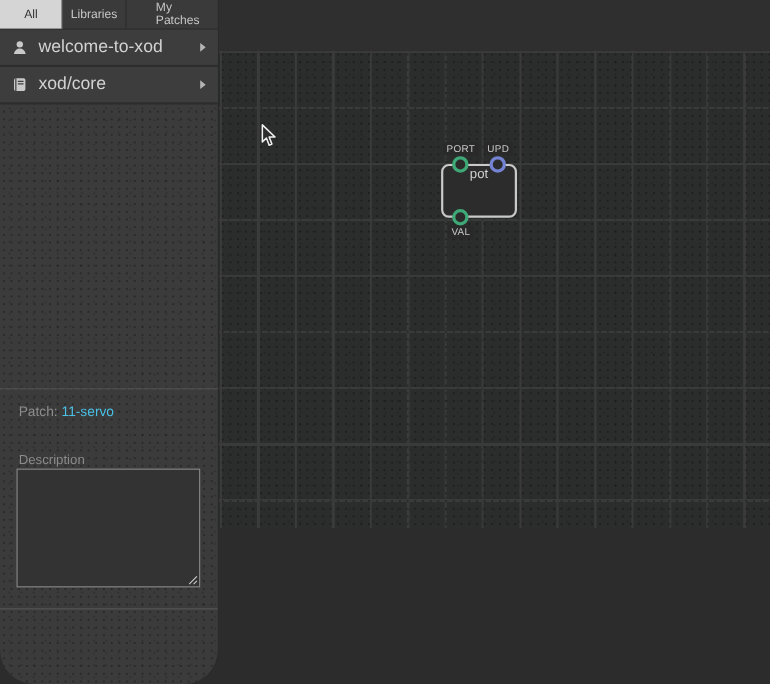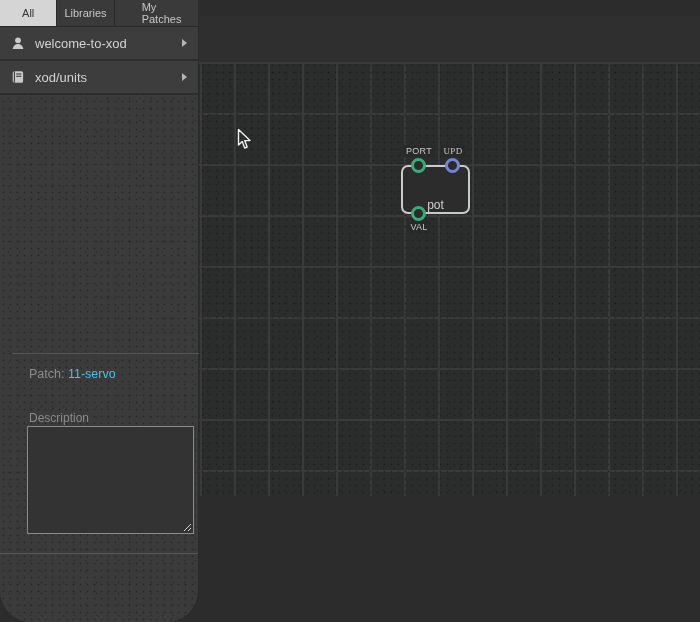--- a/index.html
+++ b/index.html
@@ -27,69 +27,69 @@
     font-size:11px; color:#c6c6c6; border-right:1px solid #2b2b2b; cursor:default;
   }
   .tab:last-child { border-right:none;margin-left:27px; }
   .tab.active { background:#d5d5d5; color:#333; }
 
   .browser-list { }
   .browser-item {
     height:34px; display:flex; align-items:center; gap:10px;
     padding:0 11px; border-bottom:2px solid #2d2d2d; background:#3d3d3d;
   }
-  .browser-item .item-label { font-size:13px; color:#d2d2d2; }
+  .browser-item .item-label { font-size:16px; color:#d2d2d2; }
   .item-icon { width:14px; height:14px; flex:0 0 auto; display:flex; }
   .item-arrow {
     margin-left:auto; width:0; height:0;
     border-left:5px solid #b5b5b5; border-top:4px solid transparent; border-bottom:4px solid transparent;
   }
 
   .patch-panel {
-    position:absolute; top:353px; left:12px; width:100%; height:200px;
+    position:absolute; top:353px; left:0; width:100%; height:200px;
     border-top:1px solid #555;
   }
   .patch-title { padding:13px 0 0 17px; font-size:12.5px; color:#8d8d8d; }
   .patch-name { color:#49c1e7; }
   .desc-label { position:absolute; left:17px; top:57px; font-size:12px; color:#8b8b8b; }
   .desc-wrap { position:absolute; left:15px; top:72px; width:167px; height:108px; }
   .desc-box {
     width:100%; height:100%; background:#333333; border:1px solid #8a8a8a;
     resize:none; outline:none; color:#ccc; font-family:"Liberation Sans", sans-serif;
     font-size:12px; padding:4px;
   }
   .resize-grip { position:absolute; right:2px; bottom:2px; pointer-events:none; }
 
   .sidebar-footer {
     position:absolute; top:553px; left:0; width:100%; height:69px;
     border-top:1px solid #575757;
   }
 
   
   .canvas {
-    position:absolute; left:199px; top:16px; width:501px; height:480px;
+    position:absolute; left:199px; top:0; width:501px; height:480px;
     background-color:#2f2f2f;
   }
   .grid {
     position:absolute; left:0; top:46px; right:0; bottom:0;
     background-color:#2b2c2c;
     background-image:
       radial-gradient(circle, rgba(0,0,0,0.30) 0.6px, transparent 1.2px),
       radial-gradient(circle, rgba(0,0,0,0.20) 0.6px, transparent 1.2px),
       repeating-linear-gradient(90deg,  #3a3a3a 0px, #3a3a3a 2px, transparent 2px, transparent 34px),
       repeating-linear-gradient(180deg, #3a3a3a 0px, #3a3a3a 2px, transparent 2px, transparent 51px);
     background-size: 7px 7px, 11px 11px, auto auto, auto auto;
     background-position: 0 0, 3px 5px, 1px 0, 0 0;
   }
 
   
   .node {
     position:absolute; left:202px; top:149px; width:69px; height:49px;
     background:#2c2c2c; border:2px solid #c9c9c9; border-radius:7px;
-    display:flex; align-items:flex-end; justify-content:center;
+    display:flex; align-items:flex-start; justify-content:center;
   }
   .node-label { font-size:12px; color:#d0d0d0; }
 
   .pin {
     position:absolute; width:15px; height:15px; border-radius:50%;
     border:3px solid #3fa877; background:#2b2b2b;
   }
   .pin.pulse { border-color:#7484d2; }
   .pin-label {
     position:absolute; transform:translateX(-50%);
@@ -128,21 +128,21 @@
 
     <div class="browser-item">
       <span class="item-icon">
         <svg width="14" height="14" viewBox="0 0 14 14">
           <path d="M3.5 1.2 h7 a1.6 1.6 0 0 1 1.6 1.6 v8.4 a1.6 1.6 0 0 1 -1.6 1.6 h-7 a1.8 1.8 0 0 1 -1.8 -1.8 v-8 a1.8 1.8 0 0 1 1.8 -1.8 Z" fill="#c9c9c9"></path>
           <line x1="3.4" y1="1.2" x2="3.4" y2="12.8" stroke="#3d3d3d" stroke-width="1.1"></line>
           <line x1="5.2" y1="4" x2="10.4" y2="4" stroke="#3d3d3d" stroke-width="1.1"></line>
           <line x1="5.2" y1="6.3" x2="10.4" y2="6.3" stroke="#3d3d3d" stroke-width="1.1"></line>
         </svg>
       </span>
-      <span class="item-label">xod/units</span>
+      <span class="item-label">xod/core</span>
       <span class="item-arrow"></span>
     </div>
 
 
   </div>
 
   <div class="patch-panel">
     <div class="patch-title">
       <span>Patch:</span>
       <span class="patch-name">11-servo</span>
@@ -157,21 +157,21 @@
     </div>
   </div>
 
   <div class="sidebar-footer"></div>
 </div>
 
 <div class="canvas">
   <div class="grid"></div>
 
   <span class="pin-label" style="left:220px; top:129px;">PORT</span>
-  <span class="pin-label" style="left:254px; top:129px;font-family:Liberation Serif, serif;">UPD</span>
+  <span class="pin-label" style="left:254px; top:129px;">UPD</span>
   <span class="pin-label" style="left:220px; top:205px;">VAL</span>
 
   <div class="node">
     <span class="node-label">pot</span>
   </div>
 
   <div class="pin" style="left:212px; top:142px;"></div>
   <div class="pin pulse" style="left:246px; top:142px;"></div>
   <div class="pin" style="left:212px; top:190px;"></div>
 

